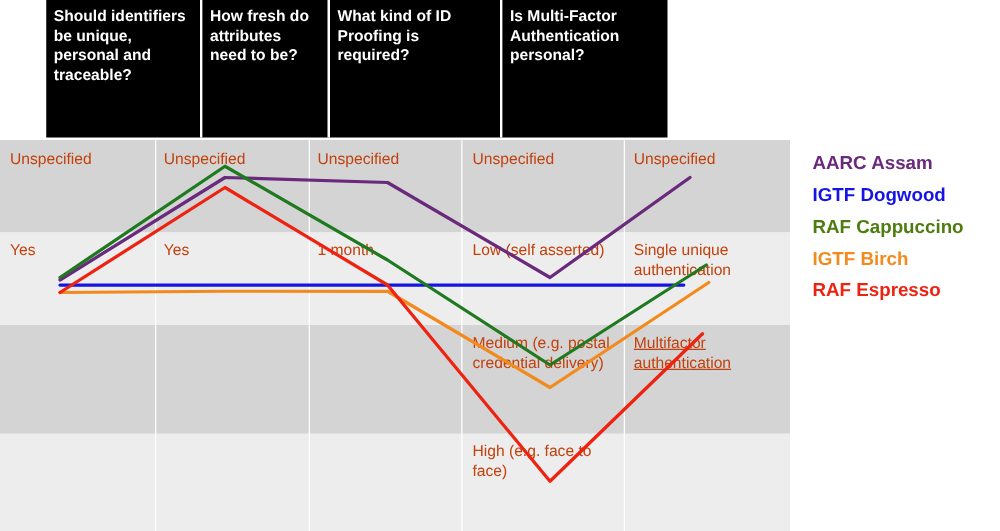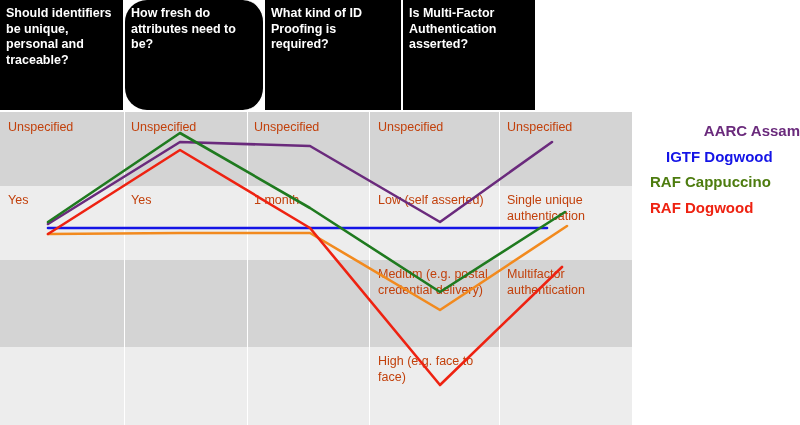--- a/index.html
+++ b/index.html
@@ -107,55 +107,56 @@
     <div class="band light" style="top:186px;height:74px;"></div>
     <div class="band dark" style="top:260px;height:87px;"></div>
     <div class="band light" style="top:347px;height:78px;"></div>
 
     <div class="vline" style="left:124px;"></div>
     <div class="vline" style="left:247px;"></div>
     <div class="vline" style="left:369px;"></div>
     <div class="vline" style="left:499px;"></div>
 
     <div class="header-row">
-      <div class="header-cell" style="width:125px;">Should identifiers be unique, personal and traceable?</div>
-      <div class="header-cell" style="width:140px;border-radius:22px;">How fresh do attributes need to be?</div>
+      <div class="header-cell" style="width:125px;margin-left:37px;">Should identifiers be unique, personal and traceable?</div>
+      <div class="header-cell" style="width:102px;">How fresh do attributes need to be?</div>
       <div class="header-cell" style="width:138px;">What kind of ID Proofing is required?</div>
-      <div class="header-cell" style="width:132px;">Is Multi-Factor Authentication asserted?</div>
+      <div class="header-cell" style="width:132px;">Is Multi-Factor Authentication personal?</div>
     </div>
 
     <div class="cell-text" style="left:8px;top:119px;width:112px;">Unspecified</div>
     <div class="cell-text" style="left:131px;top:119px;width:112px;">Unspecified</div>
     <div class="cell-text" style="left:254px;top:119px;width:112px;">Unspecified</div>
     <div class="cell-text" style="left:378px;top:119px;width:118px;">Unspecified</div>
     <div class="cell-text" style="left:507px;top:119px;width:120px;">Unspecified</div>
 
     <div class="cell-text" style="left:8px;top:192px;width:112px;">Yes</div>
     <div class="cell-text" style="left:131px;top:192px;width:112px;">Yes</div>
     <div class="cell-text" style="left:254px;top:192px;width:112px;">1 month</div>
     <div class="cell-text" style="left:378px;top:192px;width:112px;">Low (self asserted)</div>
     <div class="cell-text" style="left:507px;top:192px;width:120px;">Single unique authentication</div>
 
     <div class="cell-text" style="left:378px;top:266px;width:112px;">Medium (e.g. postal credential delivery)</div>
-    <div class="cell-text" style="left:507px;top:266px;width:120px;">Multifactor authentication</div>
+    <div class="cell-text" style="left:507px;top:266px;width:120px;text-decoration:underline;">Multifactor authentication</div>
 
     <div class="cell-text" style="left:378px;top:353px;width:112px;">High (e.g. face to face)</div>
 
   </div>
 
   <svg id="lines-overlay" viewBox="0 0 800 425">
     <g id="series-group">
         <polyline points="48,224 180,142 310,146 440,222 552,142" fill="none" stroke="#6a2a7c" stroke-width="2.6" stroke-linejoin="round" stroke-linecap="round"></polyline>
         <polyline points="48,228 180,228 310,228 440,228 547,228" fill="none" stroke="#1414e6" stroke-width="2.6" stroke-linejoin="round" stroke-linecap="round"></polyline>
         <polyline points="48,222 180,133 310,208 440,292 565,212" fill="none" stroke="#1f7a1f" stroke-width="2.6" stroke-linejoin="round" stroke-linecap="round"></polyline>
         <polyline points="48,234 180,233 310,233 440,310 567,226" fill="none" stroke="#f28a1e" stroke-width="2.6" stroke-linejoin="round" stroke-linecap="round"></polyline>
         <polyline points="48,234 180,150 310,228 440,385 562,267" fill="none" stroke="#ee2211" stroke-width="2.6" stroke-linejoin="round" stroke-linecap="round"></polyline>
       </g>
   </svg>
 
   <div id="legend">
-    <div class="legend-item" style="color: rgb(106, 42, 124); text-align: right;">AARC Assam</div>
-    <div class="legend-item" style="color: rgb(20, 20, 230); margin-left: 16px;">IGTF Dogwood</div>
+    <div class="legend-item" style="color: rgb(106, 42, 124);">AARC Assam</div>
+    <div class="legend-item" style="color: rgb(20, 20, 230);">IGTF Dogwood</div>
     <div class="legend-item" style="color: #4d7c0f;">RAF Cappuccino</div>
-    <div class="legend-item" style="color: rgb(238, 34, 17);">RAF Dogwood</div>
+    <div class="legend-item" style="color: rgb(242, 138, 30);">IGTF Birch</div>
+    <div class="legend-item" style="color: rgb(238, 34, 17);">RAF Espresso</div>
   </div>
 
 </div>
 
 </body></html>

